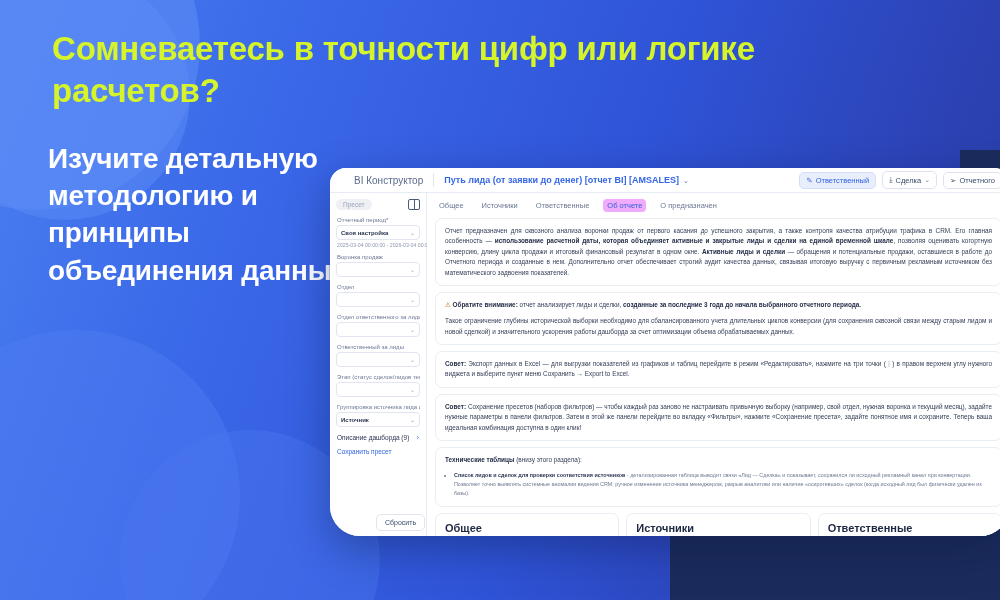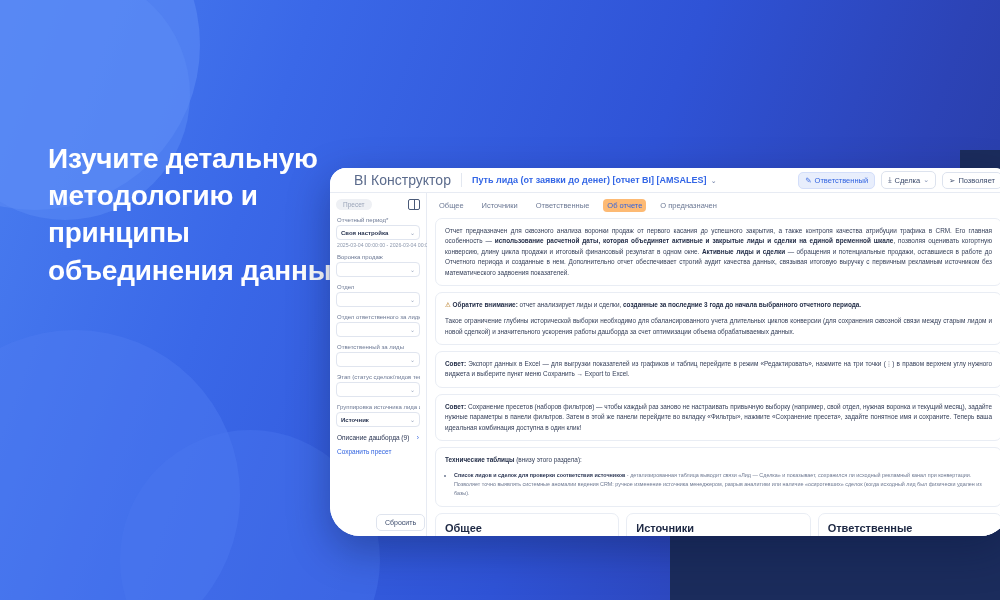--- a/index.html
+++ b/index.html
@@ -50,21 +50,21 @@
     background:#ffffff;border-radius:16px 16px 30px 30px;
     overflow:hidden;
     box-shadow:0 14px 40px rgba(10,20,60,.35);
     font-family:"Liberation Sans","DejaVu Sans",sans-serif;
     color:#1b2c4e;
   }
   .shot-topbar{
     height:24px;background:#fff;border-bottom:1px solid #e7ebf3;
     display:flex;align-items:center;padding:0 8px;gap:10px;
   }
-  .brand{font-size:14px;color:#5b6b8c;white-space:nowrap;padding-left:16px;}
+  .brand{font-size:10px;color:#5b6b8c;white-space:nowrap;padding-left:16px;}
   .vdiv{width:1px;height:14px;background:#e2e7f0;}
   .report-title{
     font-size:9px;color:#3366e6;font-weight:bold;white-space:nowrap;
     display:flex;align-items:flex-end;gap:4px;
   }
   .chev{font-size:7px;color:#7e8db0;}
   .topbar-actions{margin-left:auto;display:flex;gap:6px;align-items:center;}
   .btn{
     font-size:7.5px;border:1px solid #dde3ee;border-radius:5px;
     padding:3px 6px;display:flex;align-items:center;gap:3px;
@@ -107,21 +107,21 @@
     position:absolute;left:46px;bottom:6px;
     border:1px solid #dfe4ee;border-radius:5px;background:#fff;
     font-size:7px;color:#3b4a6b;padding:4px 8px;white-space:nowrap;
   }
 
   
   .content{flex:1;background:#fff;padding:6px 8px 0 8px;overflow:hidden;position:relative;}
   .tabs{display:flex;gap:10px;align-items:center;margin-bottom:6px;}
   .tab{font-size:7.5px;color:#6a7governance;}
   .tab{font-size:7.5px;color:#6b7894;padding:2px 4px;border-radius:4px;white-space:nowrap;}
-  .tab.active{background:#fdba74;color:#2f62e0;}
+  .tab.active{background:#f0abfc;color:#2f62e0;}
 
   .card{
     border:1px solid #e9edf4;border-radius:7px;background:#fff;
     padding:7px 9px;margin-bottom:6px;
   }
   .p{font-size:6.4px;line-height:1.62;color:#36405a;margin:0 0 6px 0;text-align:justify;}
   .p:last-child{margin-bottom:0;}
   .p b{color:#1d2843;}
   .warn{color:#b5761a;}
   .ul{margin:3px 0 0 0;padding-left:9px;}
@@ -140,20 +140,21 @@
 
 <div class="stage">
   <div class="bg"></div>
   <div class="cloud c1"></div>
   <div class="cloud c2"></div>
   <div class="cloud c3"></div>
   <div class="cloud c4"></div>
   <div class="navy"></div>
   <div class="navy2"></div>
 
+  <div class="headline">Сомневаетесь в точности цифр или логике расчетов?</div>
   <div class="sub sub1">Изучите детальную методологию и принципы объединения данных</div>
 
   <div class="shot">
 
     <div class="shot-topbar">
       <span class="brand">BI Конструктор</span>
       <span class="vdiv"></span>
       <span class="report-title">
         <span>Путь лида (от заявки до денег) [отчет BI] [AMSALES]</span>
         <span class="chev">⌄</span>
@@ -163,21 +164,21 @@
           <span>✎</span>
           <span>Ответственный</span>
         </span>
         <span class="btn">
           <span>⤓</span>
           <span>Сделка</span>
           <span class="chev">⌄</span>
         </span>
         <span class="btn">
           <span>➢</span>
-          <span>Позволяет</span>
+          <span>Отчетного</span>
         </span>
       </span>
     </div>
 
     <div class="shot-body">
 
       <div class="sidebar">
         <div class="preset-row">
           <span class="preset-pill">Пресет</span>
           <span class="panel-icon"></span>

